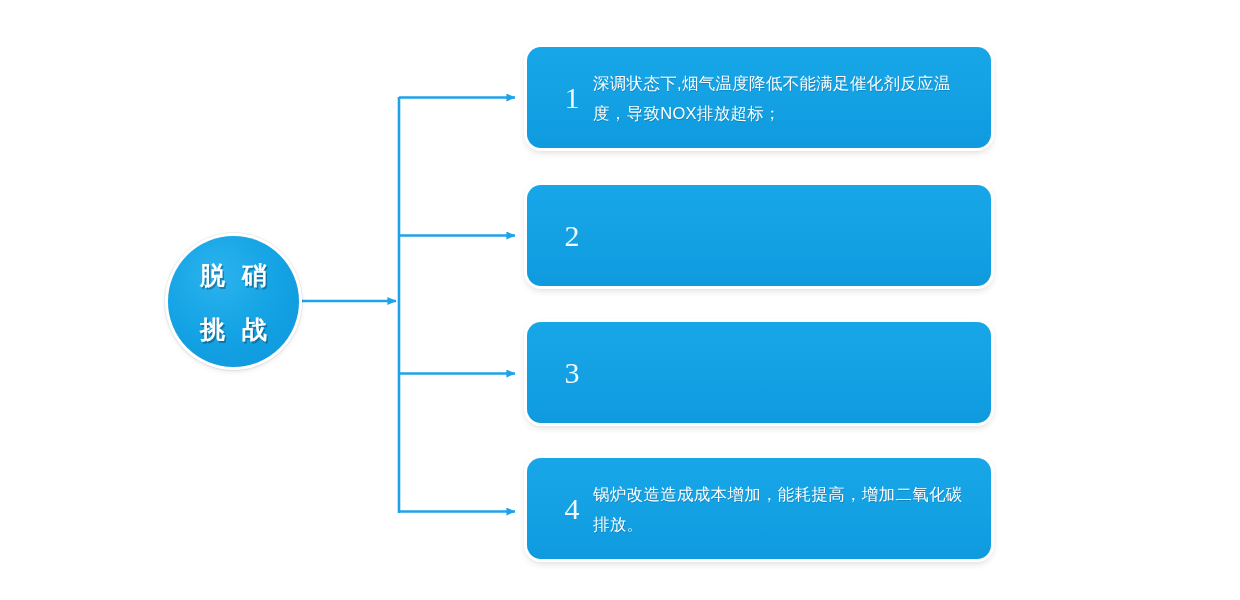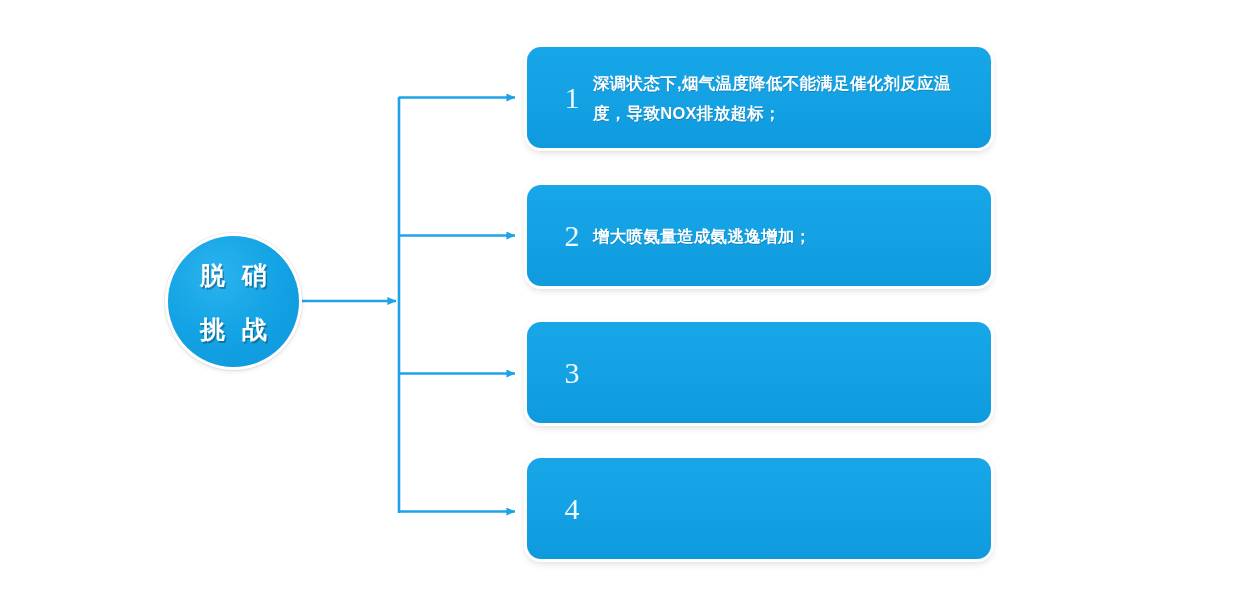--- a/index.html
+++ b/index.html
@@ -82,21 +82,21 @@
     font-size: 30px;
     font-weight: 400;
     line-height: 1;
     text-align: center;
     margin-right: 6px;
   }
   .item-text {
     flex: 1 1 auto;
     color: #ffffff;
     font-size: 16.5px;
-    font-weight: bold;
+    font-weight: normal;
     line-height: 30px;
     letter-spacing: 0.3px;
     text-shadow: 0.5px 0.5px 0.6px rgba(0,0,0,0.18);
   }
 
   .box-1 { top: 47px;  height: 101px; }
   .box-2 { top: 185px; height: 101px; }
   .box-3 { top: 322px; height: 101px; }
   .box-4 { top: 458px; height: 101px; }
 </style>
@@ -130,24 +130,24 @@
     <div class="hub-line">挑 战</div>
   </div>
 
   <div class="item-box box-1">
     <div class="item-num">1</div>
     <div class="item-text">深调状态下,烟气温度降低不能满足催化剂反应温度，导致NOX排放超标；</div>
   </div>
 
   <div class="item-box box-2">
     <div class="item-num">2</div>
-    <div class="item-text">增大喷氨量造成氨逃逸增加；</div>
   </div>
 
   <div class="item-box box-3">
     <div class="item-num">3</div>
   </div>
 
   <div class="item-box box-4">
     <div class="item-num">4</div>
+    <div class="item-text">锅炉改造造成成本增加，能耗提高，增加二氧化碳排放。</div>
   </div>
 
 </div>
 
 </body></html>

